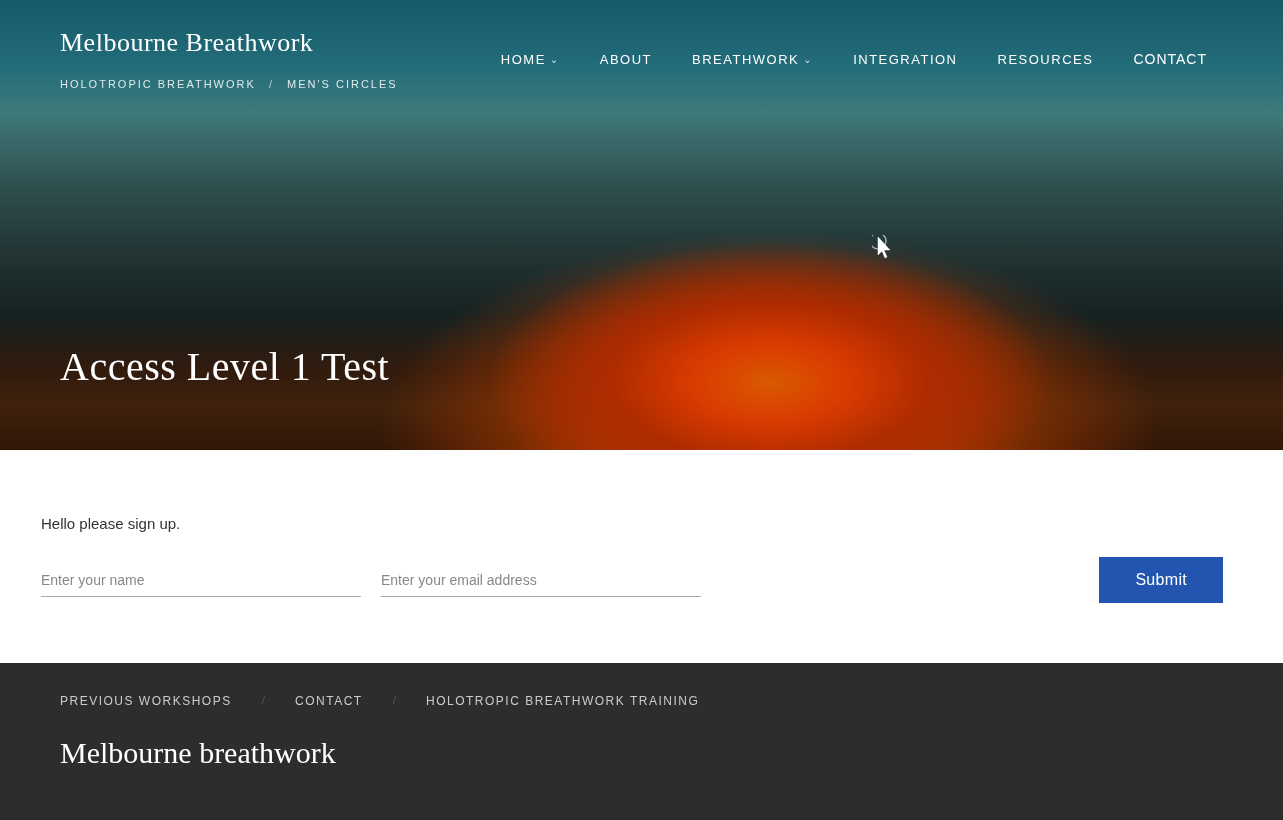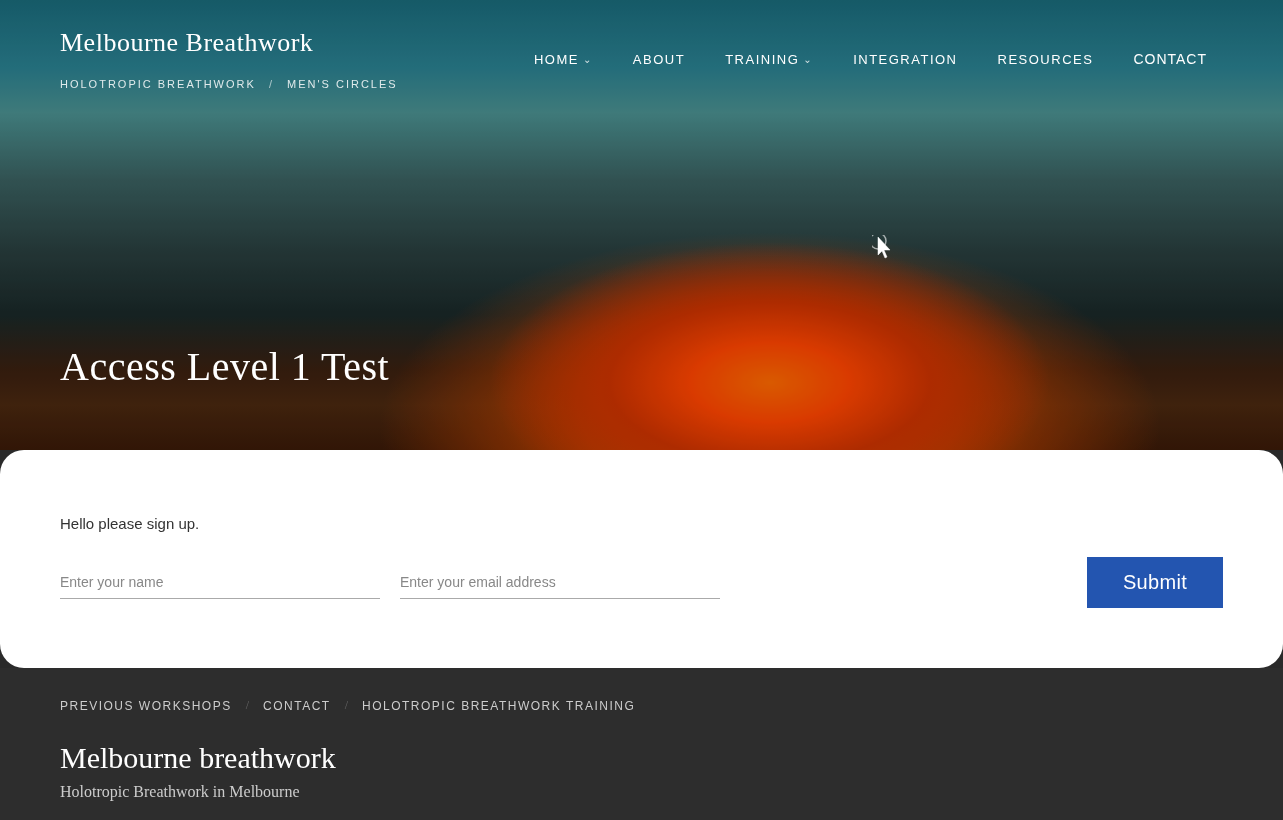--- a/index.html
+++ b/index.html
@@ -107,26 +107,25 @@
       top: 235px;
       left: 872px;
       z-index: 20;
       width: 24px;
       height: 24px;
     }
 
     
     .main-content {
       background: white;
-      padding: 60px 60px 60px 60px;
+      padding: 60px 60px 60px 41px;
       min-height: 190px;
       display: flex;
       flex-direction: column;
       justify-content: center;
-      border-radius: 24px;
     }
     .signup-text {
       font-size: 15px;
       color: #333;
       font-family: Arial, sans-serif;
       line-height: 1.8;
       margin-bottom: 20px;
     }
     .form-row {
       display: flex;
@@ -146,36 +145,36 @@
       background: transparent;
     }
     .form-input::placeholder {
       color: #888;
     }
     .submit-btn {
       background: #2355b0;
       color: white;
       border: none;
       padding: 14px 36px;
-      font-size: 20px;
+      font-size: 16px;
       font-family: Arial, sans-serif;
       cursor: pointer;
       margin-left: auto;
       letter-spacing: 0.3px;
     }
 
     
     .footer-area {
       background: #2d2d2d;
       padding: 30px 60px 40px 60px;
     }
     .footer-links {
       display: flex;
       align-items: center;
-      gap: 0;
+      gap: 16px;
       margin-bottom: 28px;
       flex-wrap: wrap;
     }
     .footer-link {
       color: #ccc;
       text-decoration: none;
       font-size: 12px;
       letter-spacing: 1.5px;
       font-family: Arial, sans-serif;
     }
@@ -222,21 +221,21 @@
           <span class="chevron">⌄</span>
         </a>
       </li>
       <li>
         <a href="#">
           <span>ABOUT</span>
         </a>
       </li>
       <li>
         <a href="#">
-          <span>TRAINING</span>
+          <span>BREATHWORK</span>
           <span class="chevron">⌄</span>
         </a>
       </li>
       <li>
         <a href="#">
           <span>INTEGRATION</span>
         </a>
       </li>
       <li>
         <a href="#">
@@ -276,14 +275,13 @@
 
 <div class="footer-area">
   <div class="footer-links">
     <a href="#" class="footer-link">PREVIOUS WORKSHOPS</a>
     <span class="footer-sep">/</span>
     <a href="#" class="footer-link">CONTACT</a>
     <span class="footer-sep">/</span>
     <a href="#" class="footer-link">HOLOTROPIC BREATHWORK TRAINING</a>
   </div>
   <div class="footer-brand-name">Melbourne breathwork</div>
-  <div class="footer-tagline">Holotropic Breathwork in Melbourne</div>
 </div>
 
 </body></html>

